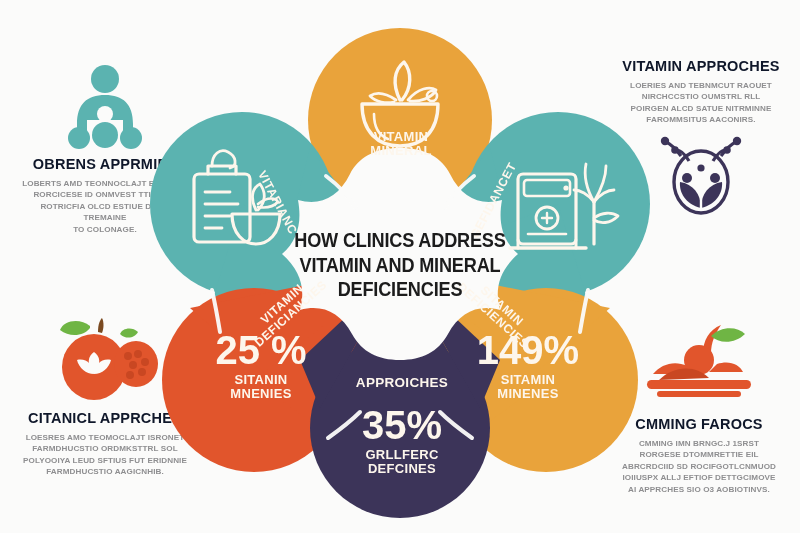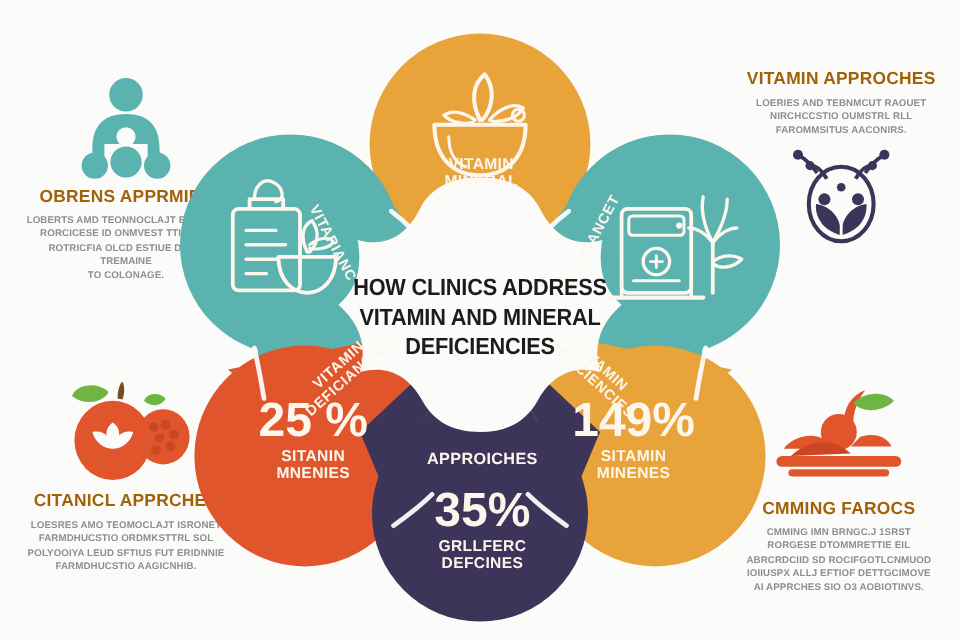--- a/index.html
+++ b/index.html
@@ -41,21 +41,21 @@
     margin-bottom: 6px;
   }
   .callout.tr .ico { height: 86px; align-items: flex-start; }
   .callout .ico svg { display: block; }
 
   .callout .ch {
     font-family: "Liberation Sans", sans-serif;
     font-weight: bold;
     font-size: 14.5px;
     letter-spacing: 0.2px;
-    color: #a16207;
+    color: #0f172a;
     line-height: 1.15;
     margin: 0 0 5px 0;
     filter: blur(0.25px);
     text-align: center;
   }
   .callout .cb {
     font-size: 8.1px;
     line-height: 1.42;
     color: #8e8e90;
     font-weight: bold;
@@ -202,20 +202,21 @@
       <div>POLYOOIYA LEUD SFTIUS FUT ERIDNNIE</div>
       <div>FARMDHUCSTIO AAGICNHIB.</div>
     </div>
   </div>
 
   <div class="callout tr">
     <p class="ch">VITAMIN APPROCHES</p>
     <div class="cb">
       <div>LOERIES AND TEBNMCUT RAOUET</div>
       <div>NIRCHCCSTIO OUMSTRL RLL</div>
+      <div>POIRGEN ALCD SATUE NITRMINNE</div>
       <div>FAROMMSITUS AACONIRS.</div>
     </div>
     <div class="ico" style="margin-top:8px;">
       <svg width="92" height="84" viewBox="0 0 92 84">
         <ellipse cx="46" cy="48" rx="27" ry="31" fill="none" stroke="#3C3459" stroke-width="3.4"></ellipse>
         <path d="M26 22 C20 14 16 10 11 8" fill="none" stroke="#3C3459" stroke-width="3.2"></path>
         <circle cx="10" cy="7" r="4.2" fill="#3C3459"></circle>
         <path d="M34 27 C30 20 26 16 21 16" fill="none" stroke="#3C3459" stroke-width="3.2"></path>
         <circle cx="20" cy="16" r="3.8" fill="#3C3459"></circle>
         <path d="M66 22 C72 14 76 10 81 8" fill="none" stroke="#3C3459" stroke-width="3.2"></path>

